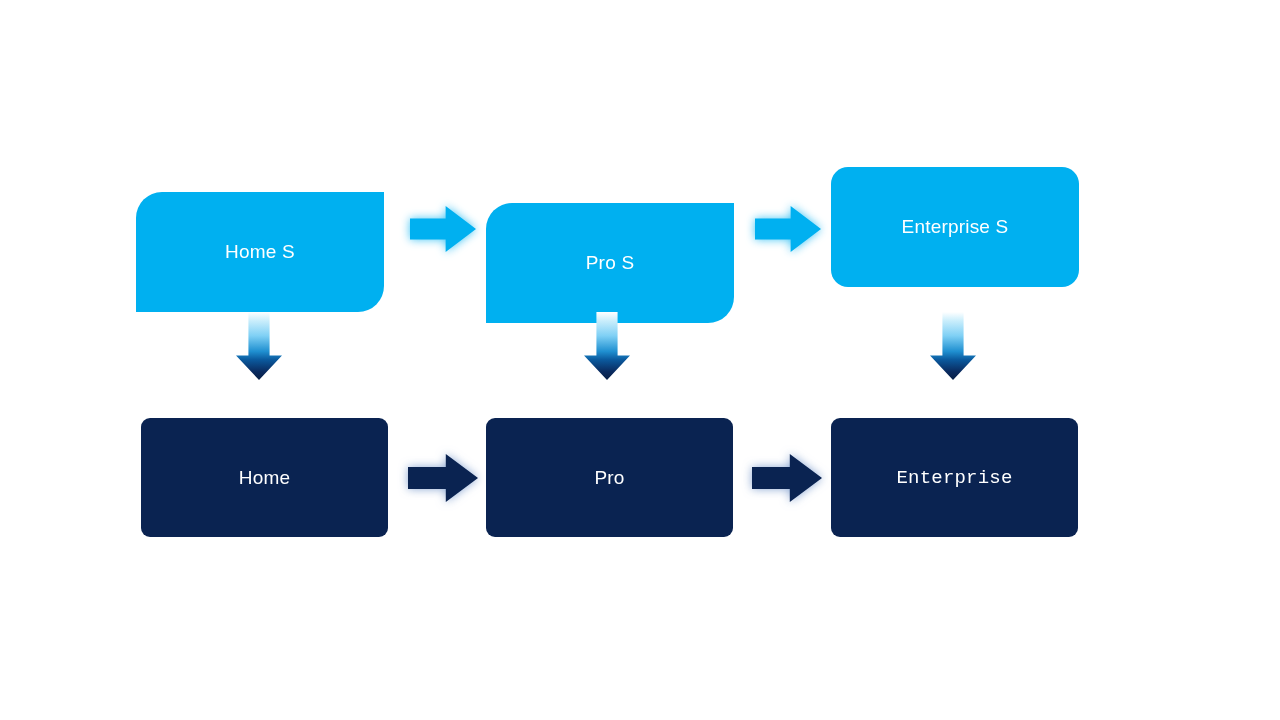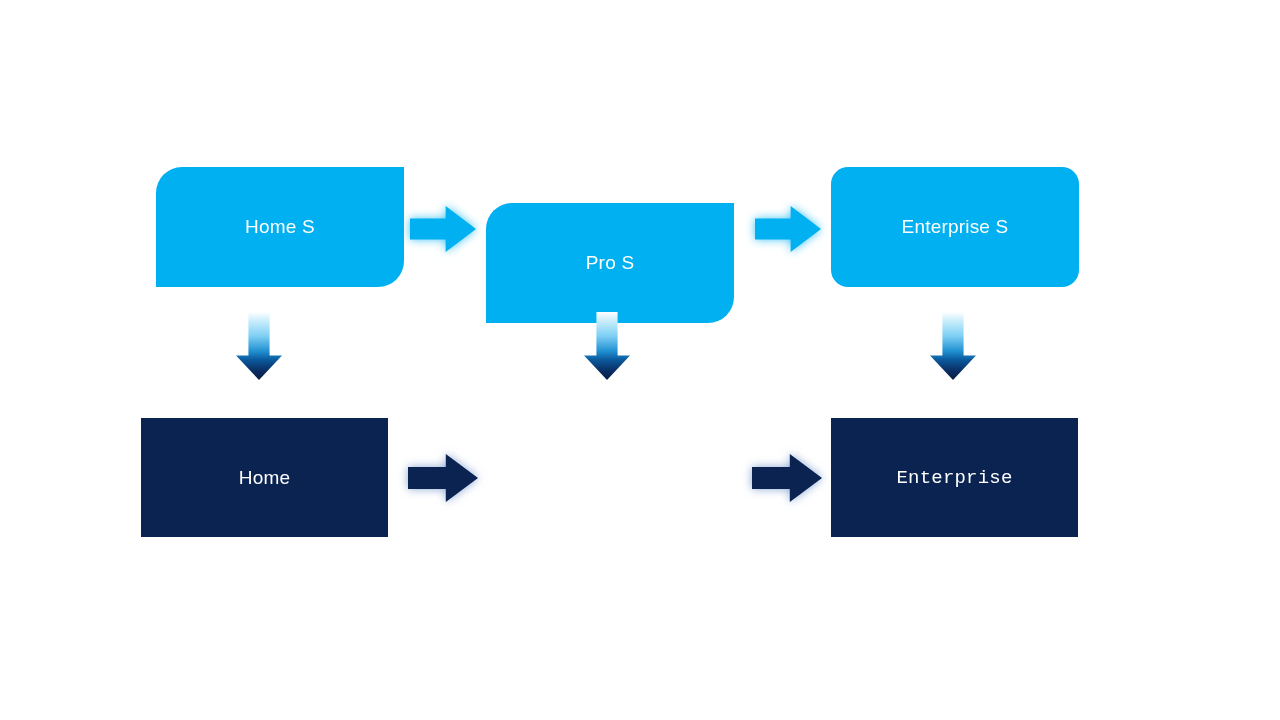--- a/index.html
+++ b/index.html
@@ -23,35 +23,36 @@
   }
   .node {
     position: absolute;
     display: flex;
     align-items: center;
     justify-content: center;
     color: var(--text);
     font-size: 19px;
     font-weight: 400;
     letter-spacing: 0.2px;
+    border-radius: 9px;
   }
   .node-top {
     width: 248px;
     height: 120px;
     top: 167px;
     background: var(--light-blue);
     border-radius: 26px 0 26px 0;
   }
   .node-bottom {
     width: 247px;
     height: 119px;
     top: 418px;
     background: var(--navy);
   }
-  .pos-col1-top { left: 156px; }
+  .pos-col1-top { left: 136px; margin-top: 25px; }
   .pos-col2-top { left: 486px; margin-top: 36px; }
   .pos-col3-top { left: 831px; border-radius: 17px; }
   .pos-col1-bot { left: 141px; }
   .pos-col2-bot { left: 486px; }
   .pos-col3-bot { left: 831px; font-family: Liberation Mono, monospace; }
 
   
   .arrow-right-wrap {
     position: absolute;
     width: 66px;
@@ -128,20 +129,23 @@
   <div class="arrow-down-wrap v-arrow-2">
     <div class="arrow-down-shape"></div>
   </div>
   <div class="arrow-down-wrap v-arrow-3">
     <div class="arrow-down-shape"></div>
   </div>
 
   <div class="node node-bottom pos-col1-bot">
     <span>Home</span>
   </div>
+  <div class="node node-bottom pos-col2-bot">
+    <span>Pro</span>
+  </div>
   <div class="node node-bottom pos-col3-bot">
     <span>Enterprise</span>
   </div>
 
   <div class="arrow-right-wrap dark h-arrow-bot-1">
     <div class="arrow-right-shape"></div>
   </div>
   <div class="arrow-right-wrap dark h-arrow-bot-2">
     <div class="arrow-right-shape"></div>
   </div>

